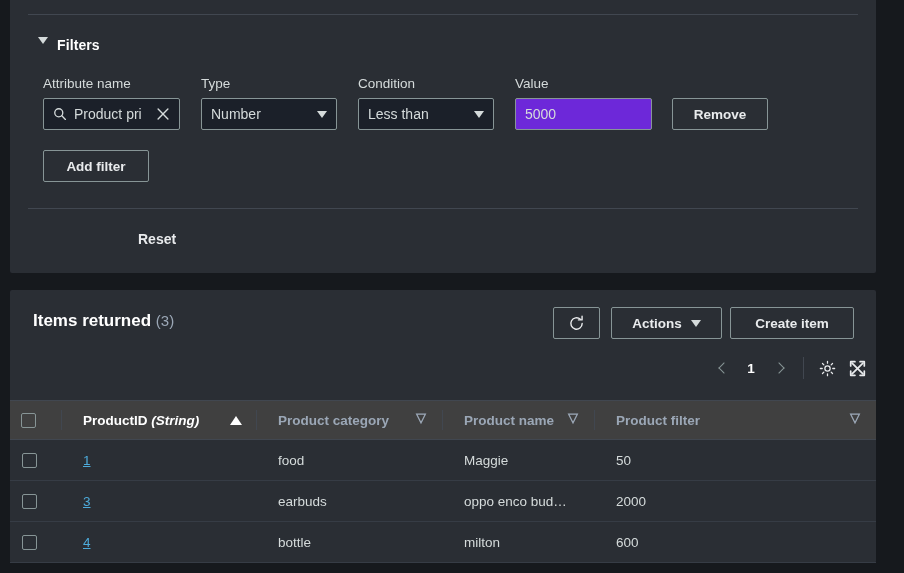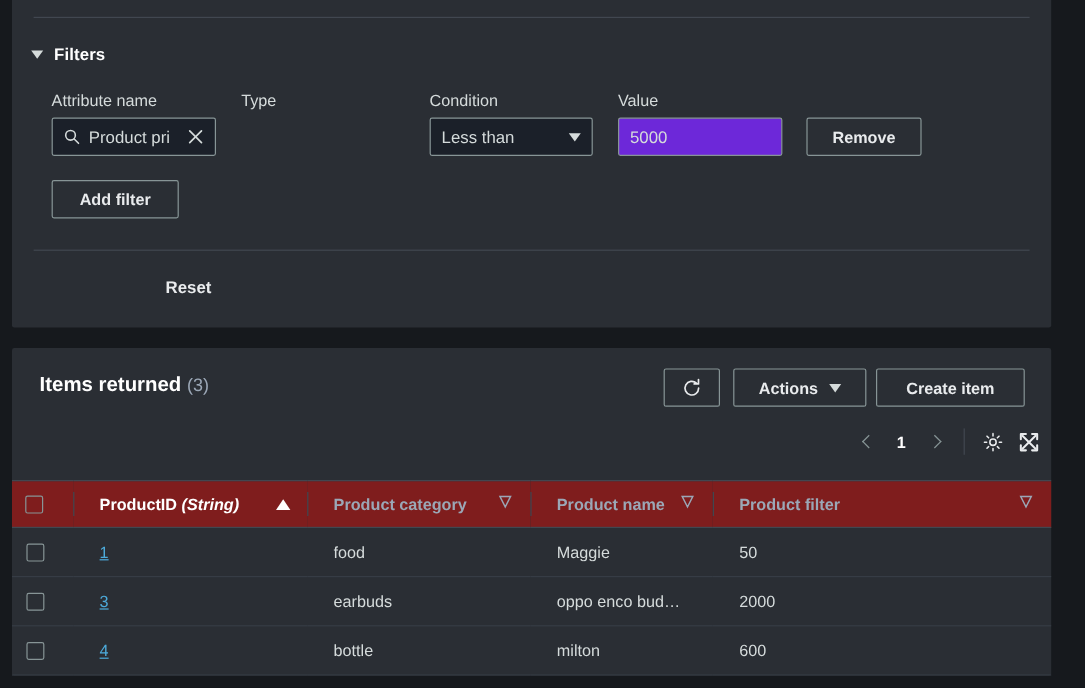--- a/index.html
+++ b/index.html
@@ -44,24 +44,23 @@
 
   .hr {
     position: absolute;
     height: 1px;
     background: #414750;
   }
 
   
   #filters-header {
     position: absolute;
-    left: 16px;
+    left: 28px;
     top: 37px;
     display: flex;
-    align-items: center;
     gap: 9px;
     cursor: pointer;
   }
   .caret-down {
     width: 0; height: 0;
     border-left: 5.5px solid transparent;
     border-right: 5.5px solid transparent;
     border-top: 7px solid #d5dbdb;
   }
   #filters-title {
@@ -227,21 +226,21 @@
   #items-table {
     position: absolute;
     left: 10px;
     top: 400px;
     width: 866px;
     border-collapse: collapse;
     table-layout: fixed;
   }
   #items-table thead th {
     height: 38px;
-    background: #7f1d1d;
+    background: #404040;
     border-top: 1px solid #414750;
     border-bottom: 1px solid #414750;
     font-size: 13.5px;
     font-weight: bold;
     color: #9ba7b6;
     text-align: left;
     padding: 0;
     vertical-align: middle;
   }
   #items-table tbody td {
@@ -359,20 +358,24 @@
       </span>
       <span class="txt" title="Enter attribute name">Product pri</span>
       <span>
         <svg class="icon-svg" width="14" height="14" viewBox="0 0 16 16">
           <line x1="2.4" y1="2.4" x2="13.6" y2="13.6" stroke="#d5dbdb" stroke-width="1.6" stroke-linecap="round"></line>
           <line x1="13.6" y1="2.4" x2="2.4" y2="13.6" stroke="#d5dbdb" stroke-width="1.6" stroke-linecap="round"></line>
         </svg>
       </span>
     </div>
 
+    <div class="ctl" style="left:191px; top:98px; width:136px;">
+      <span>Number</span>
+      <span class="select-caret"></span>
+    </div>
 
     <div class="ctl" style="left:348px; top:98px; width:136px;">
       <span>Less than</span>
       <span class="select-caret"></span>
     </div>
 
     <div class="ctl input" style="left:505px; top:98px; width:137px;">
       <span title="Enter value">5000</span>
     </div>
 

